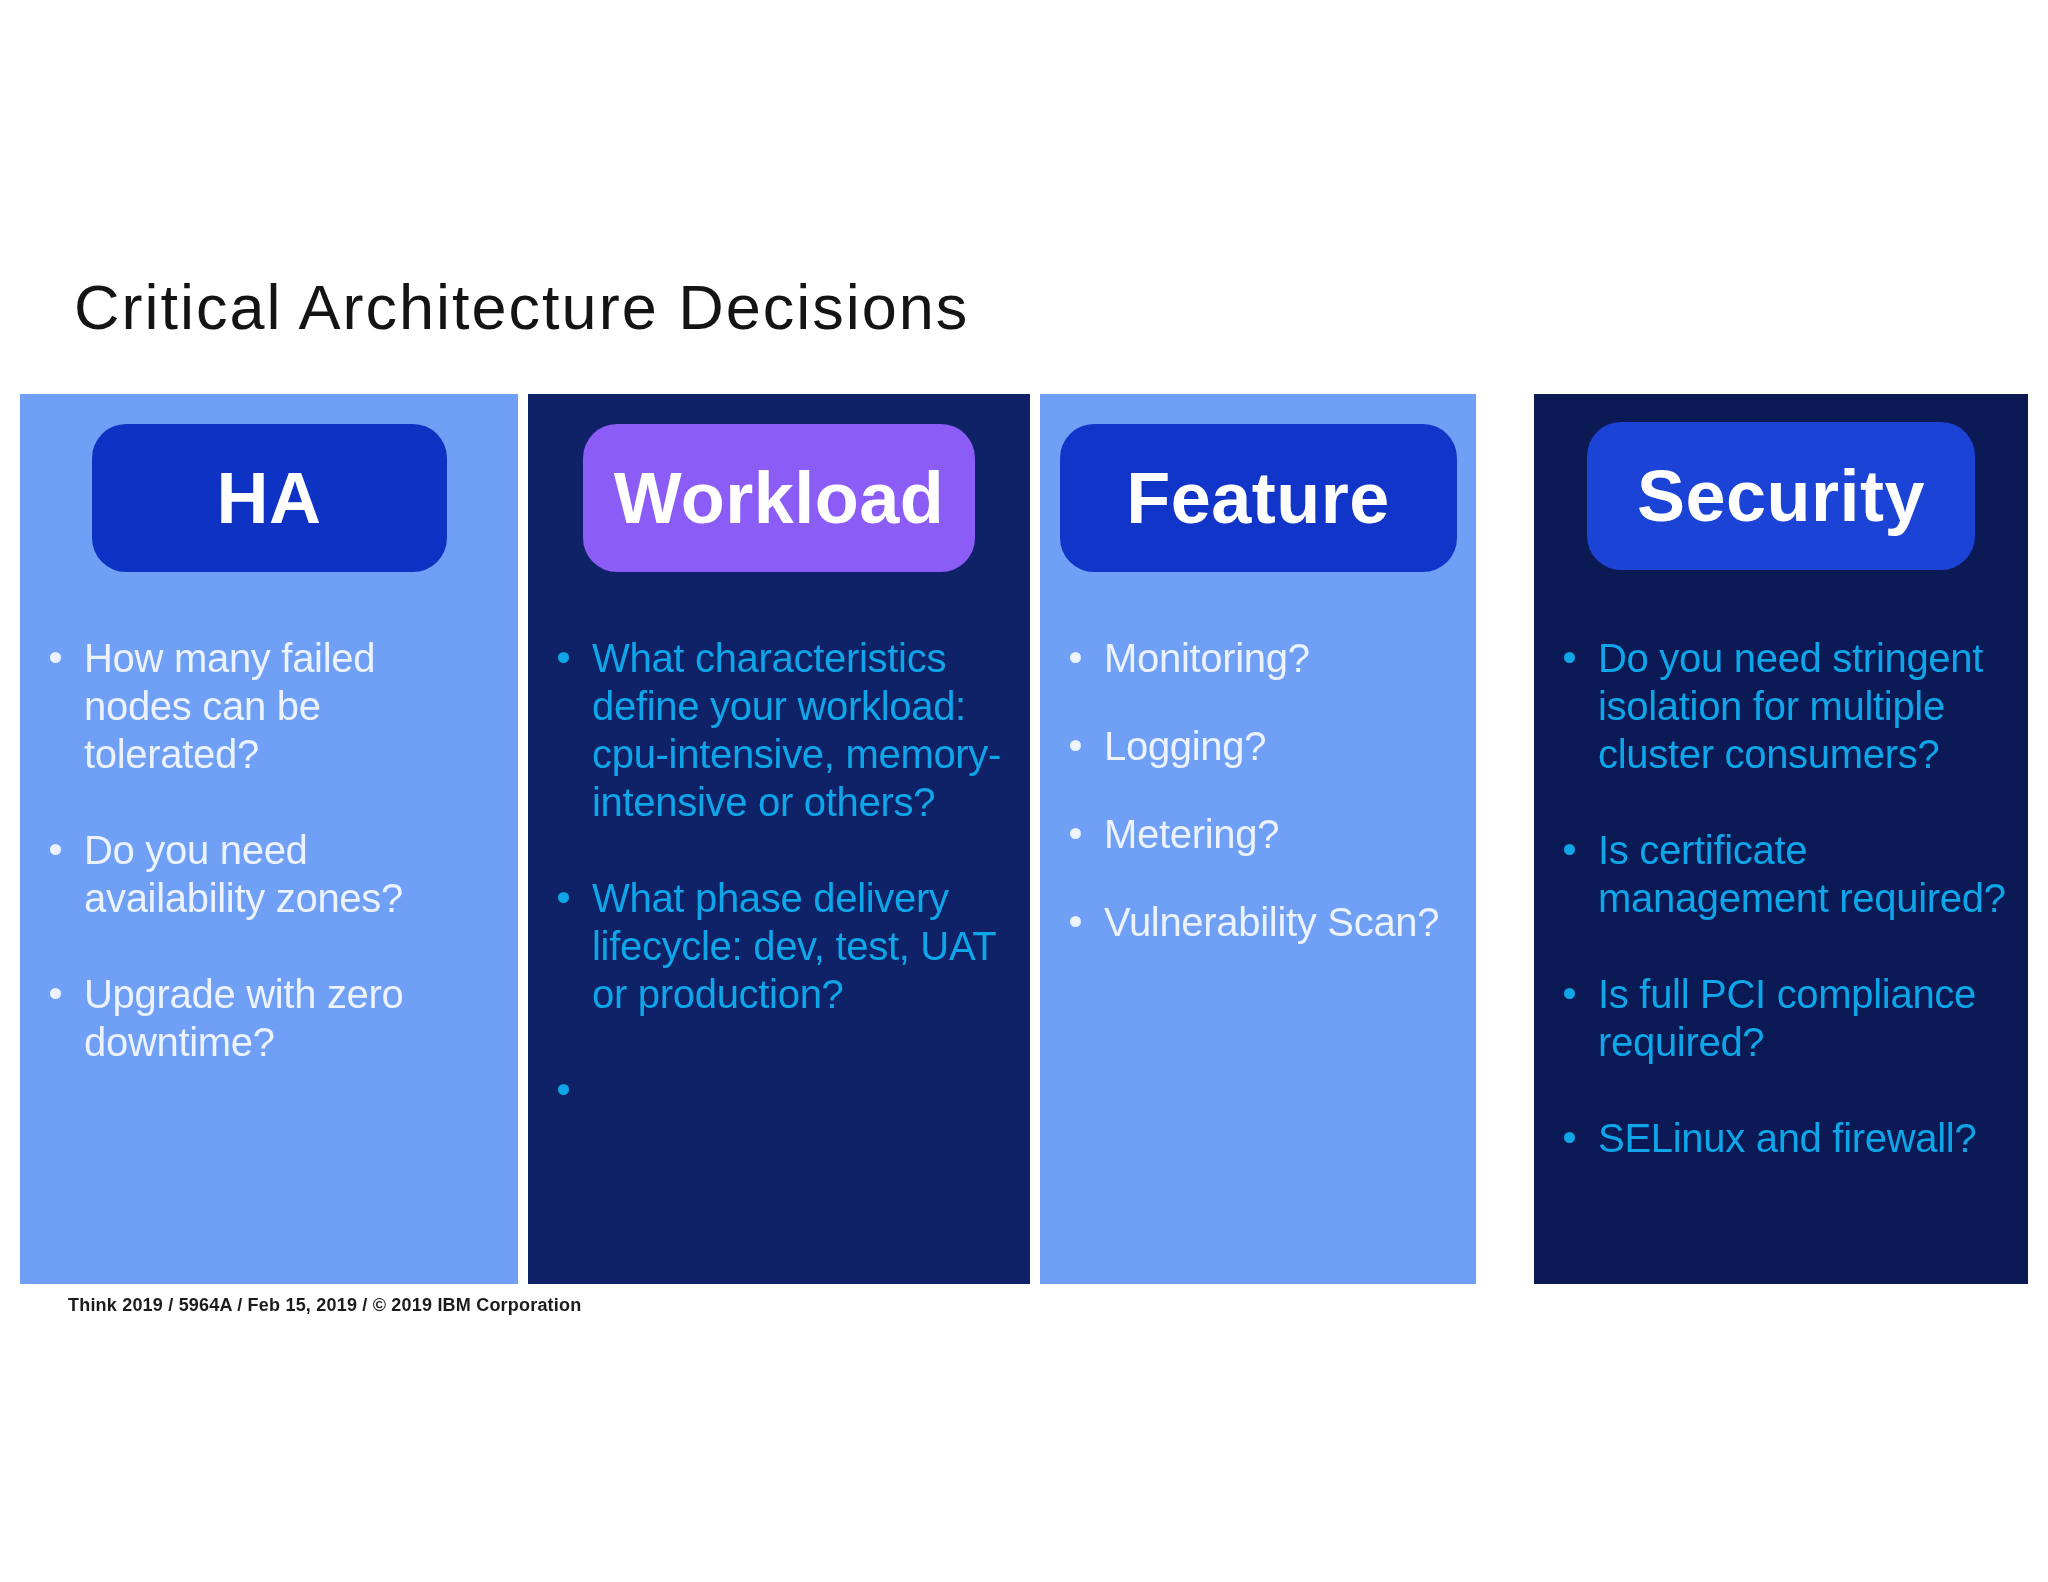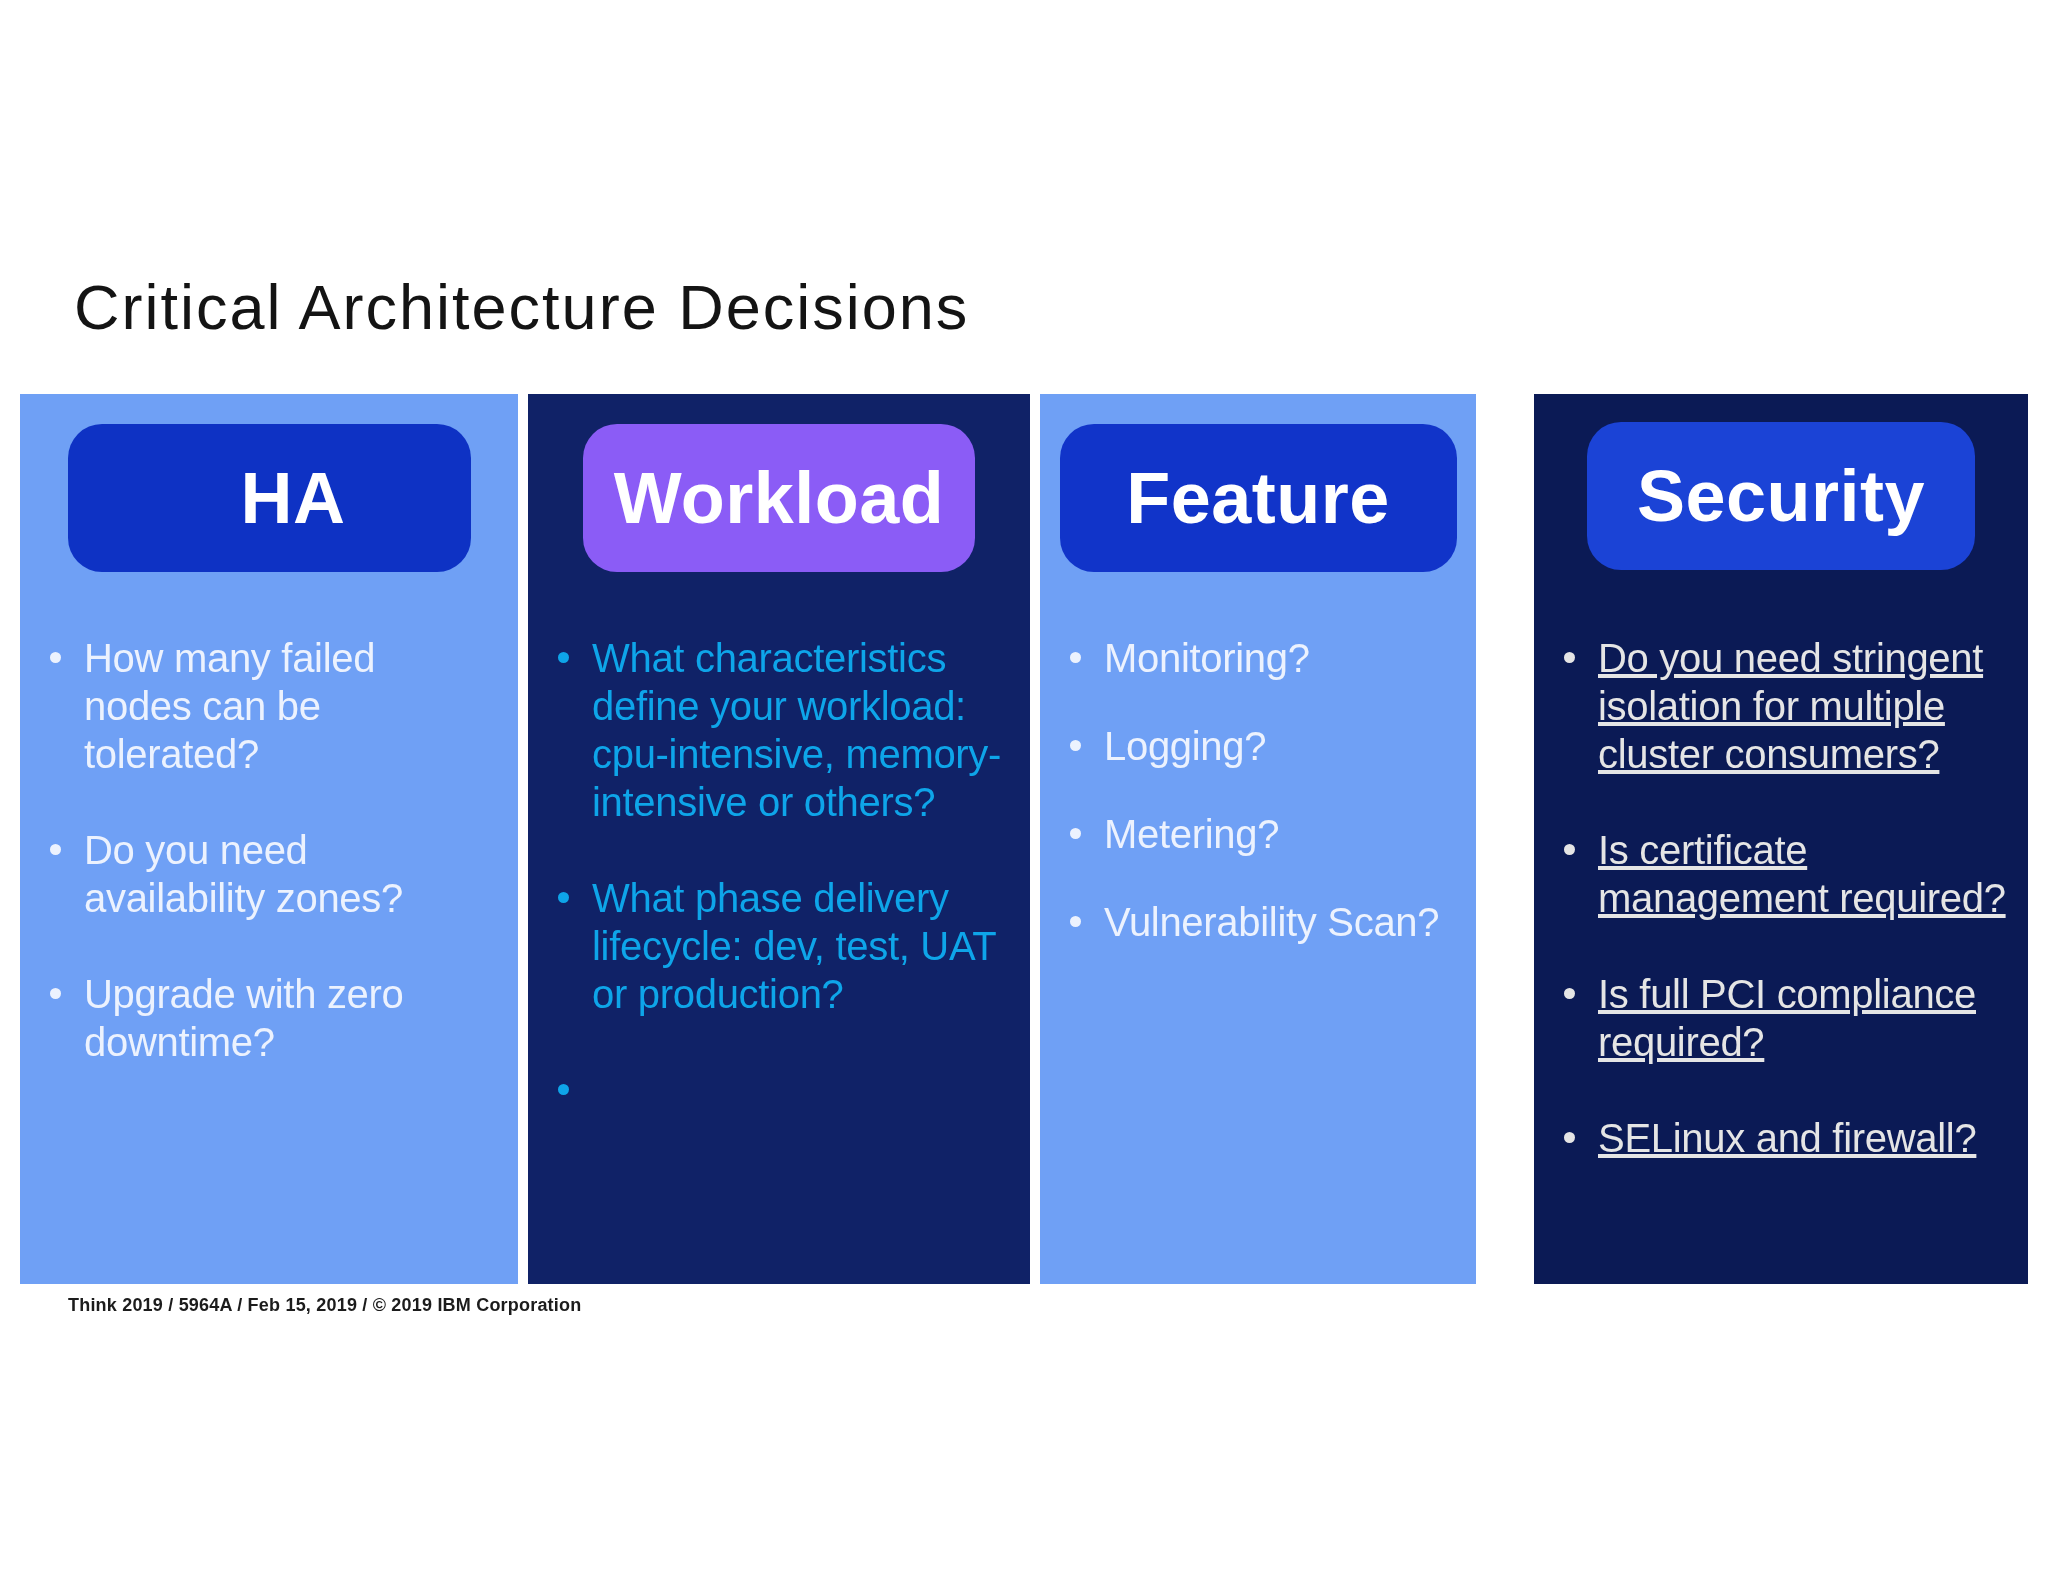--- a/index.html
+++ b/index.html
@@ -18,21 +18,21 @@
   }
   .col-ha{left:20px;width:498px;}
   .col-workload{left:528px;width:502px;}
   .col-feature{left:1040px;width:436px;}
   .col-security{left:1534px;width:494px;}
   .badge{
     margin:30px auto 0 auto;height:148px;border-radius:34px;
     display:flex;align-items:center;justify-content:center;
     font-weight:700;font-size:72px;letter-spacing:0.5px;
   }
-  .col-ha .badge{width:355px;padding-left:48px;}
+  .col-ha .badge{width:355px;}
   .col-workload .badge{width:392px;}
   .col-feature .badge{width:397px;}
   .col-security .badge{width:388px;}
   .bullets{
     list-style:none;margin:0;padding:0;
     position:absolute;top:240px;left:0;right:0;
   }
   .bullets li{
     position:relative;
     padding:0 18px 0 64px;
@@ -95,21 +95,21 @@
         <li><span class="dot"></span><span>Monitoring?</span></li>
         <li><span class="dot"></span><span>Logging?</span></li>
         <li><span class="dot"></span><span>Metering?</span></li>
         <li><span class="dot"></span><span>Vulnerability Scan?</span></li>
       </ul>
     </section>
     <section class="col col-security" style="background: rgb(11, 26, 85);">
       <div class="badge" style="background: rgb(27, 67, 214); color: rgb(255, 255, 255); margin-top: 28px;">
         <span>Security</span>
       </div>
-      <ul class="bullets" style="color: #e5e5e5; text-decoration: underline;">
+      <ul class="bullets" style="color: #0ea5e9;">
         <li><span class="dot"></span><span>Do you need stringent
 isolation for multiple
 cluster consumers?</span></li>
         <li><span class="dot"></span><span>Is certificate
 management required?</span></li>
         <li><span class="dot"></span><span>Is full PCI compliance
 required?</span></li>
         <li><span class="dot"></span><span>SELinux and firewall?</span></li>
       </ul>
     </section>

